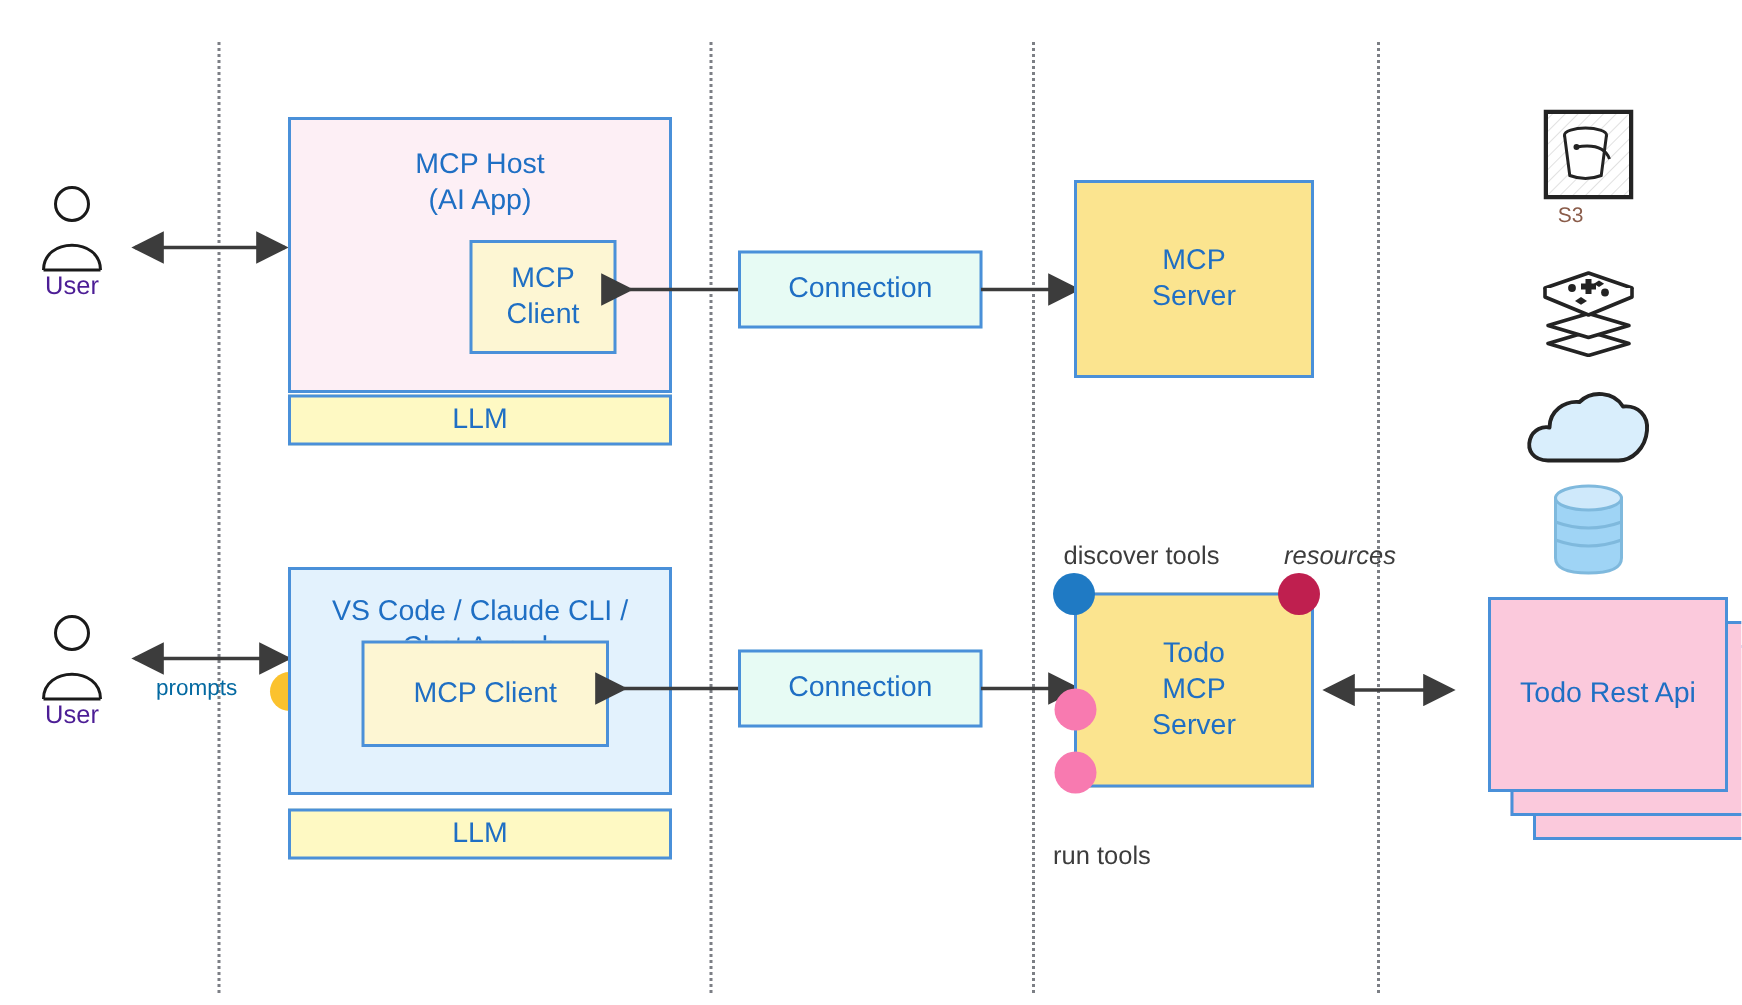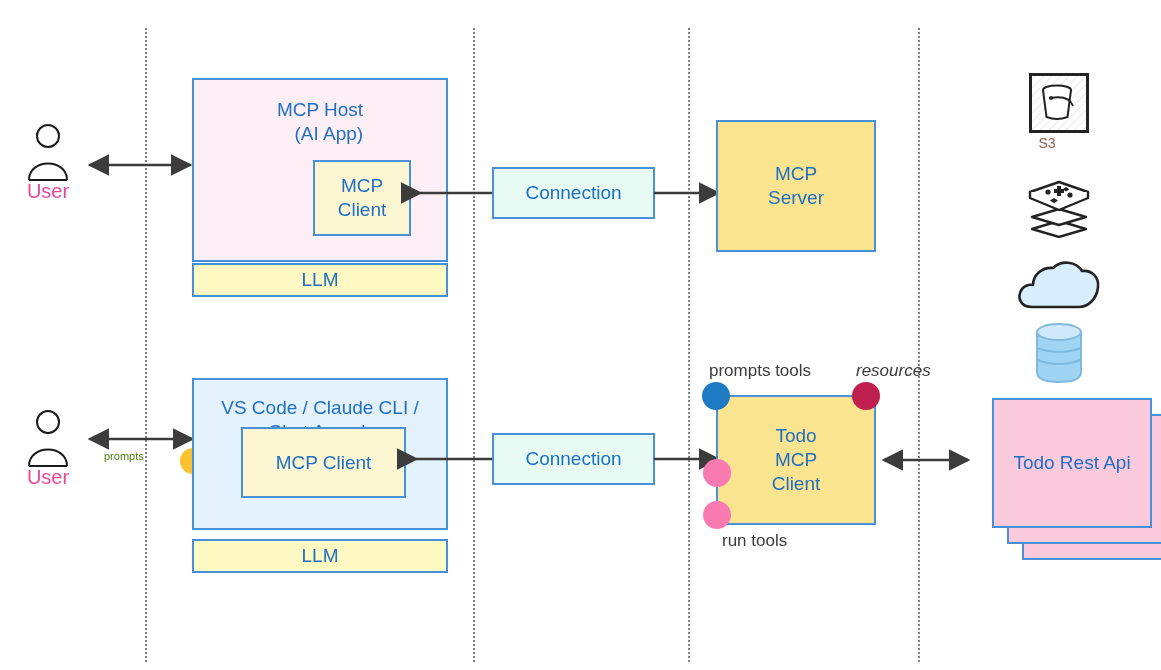--- a/index.html
+++ b/index.html
@@ -79,22 +79,22 @@
     color: #1f6fc4;
     font-size: 19px;
   }
 
   
   .arrow-svg { position: absolute; overflow: visible; }
 
   
   .user-fig { position: absolute; text-align: center; }
   .user-label {
-    font-size: 20px;
-    color: #ec4899;
+    font-size: 17px;
+    color: #4c1d95;
     margin-top: -6px;
   }
 
   
   .dot {
     position: absolute;
     border-radius: 50%;
     box-sizing: border-box;
   }
   .dot-blue   { background: #1f7ac4; }
@@ -104,22 +104,22 @@
 
   
   .anno {
     position: absolute;
     font-size: 17px;
     color: #3c3c3c;
     white-space: nowrap;
   }
   .anno-prompts {
     position: absolute;
-    font-size: 11px;
-    color: #4d7c0f;
+    font-size: 15px;
+    color: #0369a1;
     white-space: nowrap;
   }
 
   
   .svc-icon { position: absolute; }
   .svc-caption {
     position: absolute;
     width: 100%;
     text-align: center;
     font-size: 14px;
@@ -150,21 +150,21 @@
       <marker id="ahR" markerWidth="9" markerHeight="9" refX="8" refY="4.5" orient="auto">
         <path d="M0,0 L9,4.5 L0,9 z" fill="#3c3c3c"></path>
       </marker>
       <marker id="ahL" markerWidth="9" markerHeight="9" refX="1" refY="4.5" orient="auto">
         <path d="M9,0 L0,4.5 L9,9 z" fill="#3c3c3c"></path>
       </marker>
     </defs>
     <line x1="8" y1="15" x2="108" y2="15" stroke="#3c3c3c" stroke-width="2.4" marker-start="url(#ahL)" marker-end="url(#ahR)"></line>
   </svg>
 
-  <div class="box box-host" style="left:192px; top:78px; width:256px; height:184px;text-align:right;">MCP Host
+  <div class="box box-host" style="left:192px; top:78px; width:256px; height:184px;">MCP Host
 (AI App)</div>
 
   <div class="box box-client" style="left:313px; top:160px; width:98px; height:76px;">MCP
 Client</div>
 
   <div class="box box-llm" style="left:192px; top:263px; width:256px; height:34px;">LLM</div>
 
   <div class="box box-conn" style="left:492px; top:167px; width:163px; height:52px;">Connection</div>
 
   <svg class="arrow-svg" style="left:410px; top:180px;" width="86" height="26">
@@ -207,25 +207,25 @@
   <svg class="arrow-svg" style="left:406px; top:446px;" width="90" height="26">
     <line x1="86" y1="13" x2="10" y2="13" stroke="#3c3c3c" stroke-width="2.4" marker-end="url(#ahL)"></line>
   </svg>
 
   <svg class="arrow-svg" style="left:652px; top:446px;" width="72" height="26">
     <line x1="2" y1="13" x2="66" y2="13" stroke="#3c3c3c" stroke-width="2.4" marker-end="url(#ahR)"></line>
   </svg>
 
   <div class="box box-server" style="left:716px; top:395px; width:160px; height:130px;">Todo
 MCP
-Client</div>
-
-  <div class="anno" style="left:709px; top:361px;">prompts tools</div>
+Server</div>
+
+  <div class="anno" style="left:709px; top:361px;">discover tools</div>
   <div class="anno" style="left:856px; top:361px;font-style:italic;">resources</div>
-  <div class="anno" style="left:702px; top:531px;margin-left:20px;">run tools</div>
+  <div class="anno" style="left:702px; top:561px;">run tools</div>
 
   <div class="dot dot-blue" style="left:702px; top:382px; width:28px; height:28px;"></div>
   <div class="dot dot-crimson" style="left:852px; top:382px; width:28px; height:28px;"></div>
   <div class="dot dot-pink" style="left:703px; top:459px; width:28px; height:28px;"></div>
   <div class="dot dot-pink" style="left:703px; top:501px; width:28px; height:28px;"></div>
 
   <svg class="arrow-svg" style="left:876px; top:446px;" width="100" height="28">
     <line x1="8" y1="14" x2="92" y2="14" stroke="#3c3c3c" stroke-width="2.4" marker-start="url(#ahL)" marker-end="url(#ahR)"></line>
   </svg>
 

